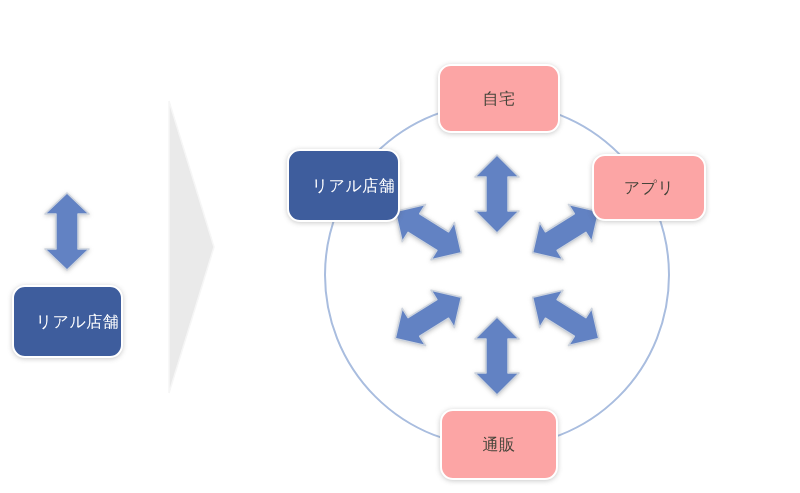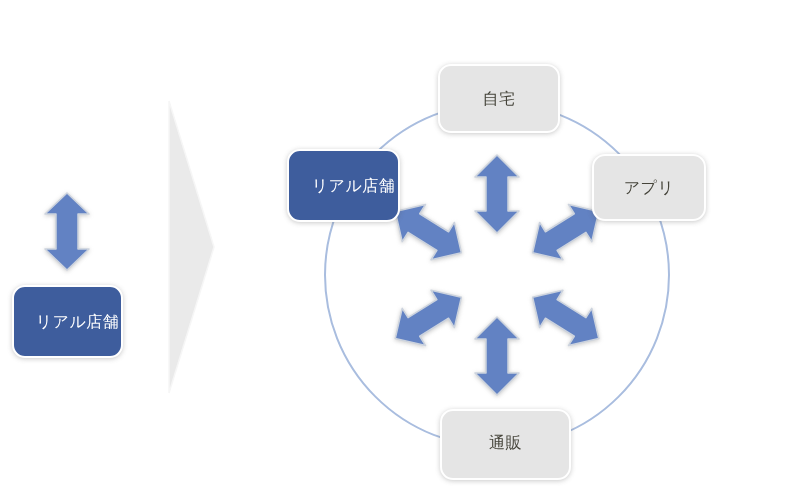--- a/index.html
+++ b/index.html
@@ -8,31 +8,31 @@
     font-family:"Liberation Sans",sans-serif;
   }
   .canvas svg{position:absolute;display:block;}
   .node{
     position:absolute;box-sizing:border-box;
     border:2px solid #ffffff;border-radius:13px;
     display:flex;align-items:center;justify-content:center;text-align:center;
     font-size:16px;letter-spacing:.5px;
     box-shadow:0 1px 5px rgba(90,90,90,.32);
   }
-  .node--yellow{background:#e5e5e5;color:#45443a;}
+  .node--yellow{background:#fca5a5;color:#45443a;}
   .node--blue{background:#3e5d9d;color:#ffffff;padding-left:20px;}
   .node-label{white-space:pre-line;line-height:1.45;}
   
   .node-left-store{left:12px;top:285px;width:111px;height:73px;}
   .node-home{left:438px;top:64px;width:122px;height:69px;}
   .node-rstore{left:287px;top:149px;width:113px;height:73px;}
   .node-app{left:592px;top:154px;width:114px;height:67px;}
   .node-call{left:288px;top:321px;width:112px;height:75px;}
   .node-ec{left:593px;top:322px;width:115px;height:73px;}
-  .node-mail{left:440px;top:409px;width:131px;height:71px;font-family:Liberation Mono, monospace;}
+  .node-mail{left:440px;top:409px;width:118px;height:71px;}
   
   .left-arrow-svg{left:44px;top:192px;}
   .triangle-svg{left:168px;top:100px;}
   .network-svg{left:0;top:0;}
   .shadowed{filter:drop-shadow(0 1px 2px rgba(100,100,100,.35));}
 </style>
 </head>
 <body>
 
 <div class="canvas">

